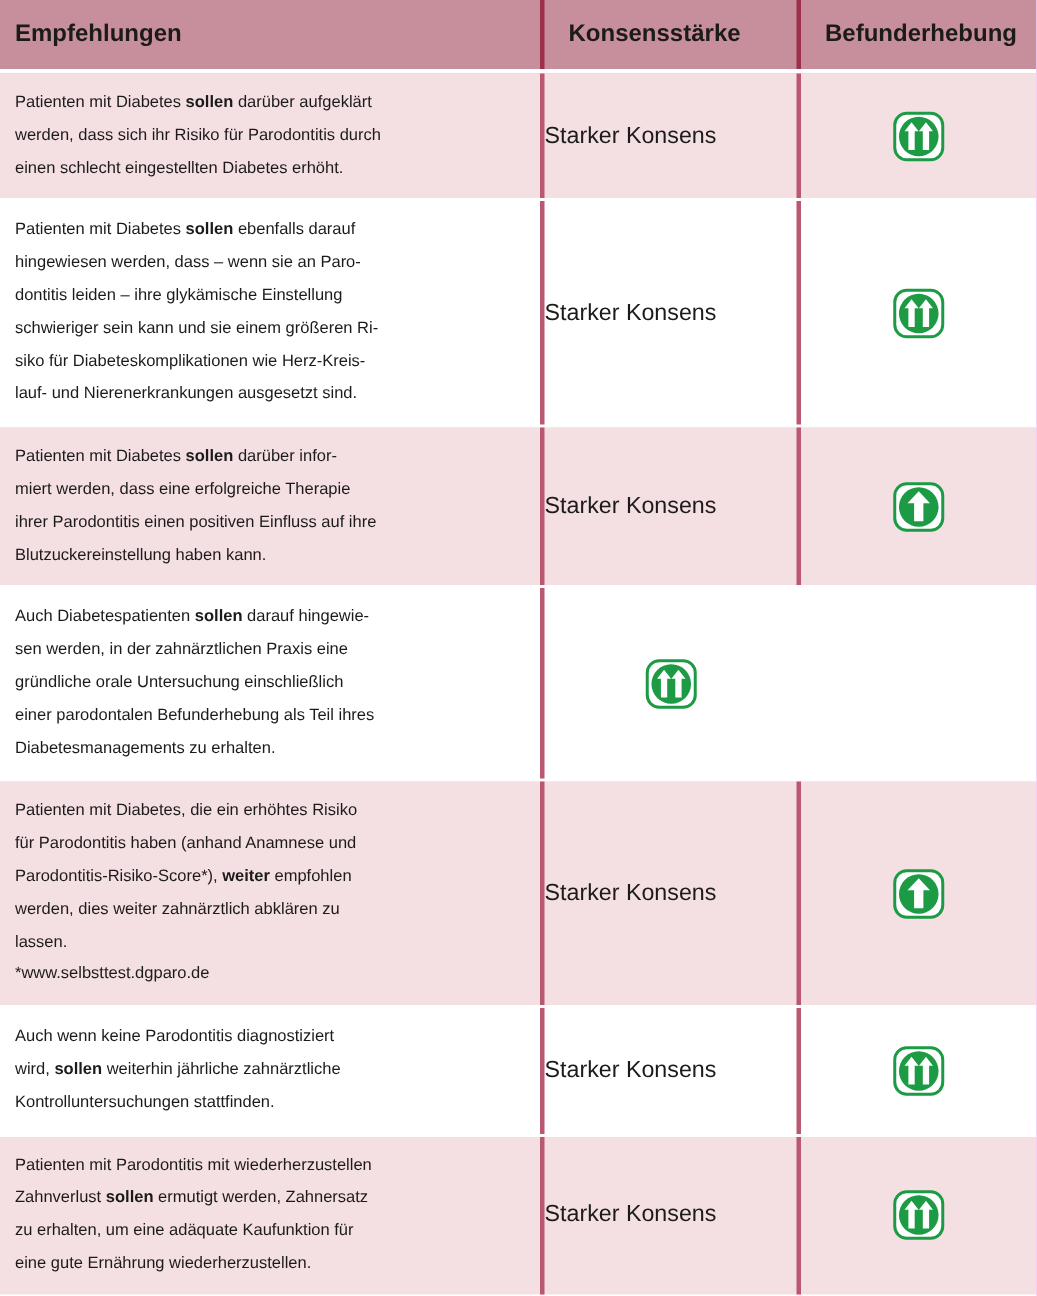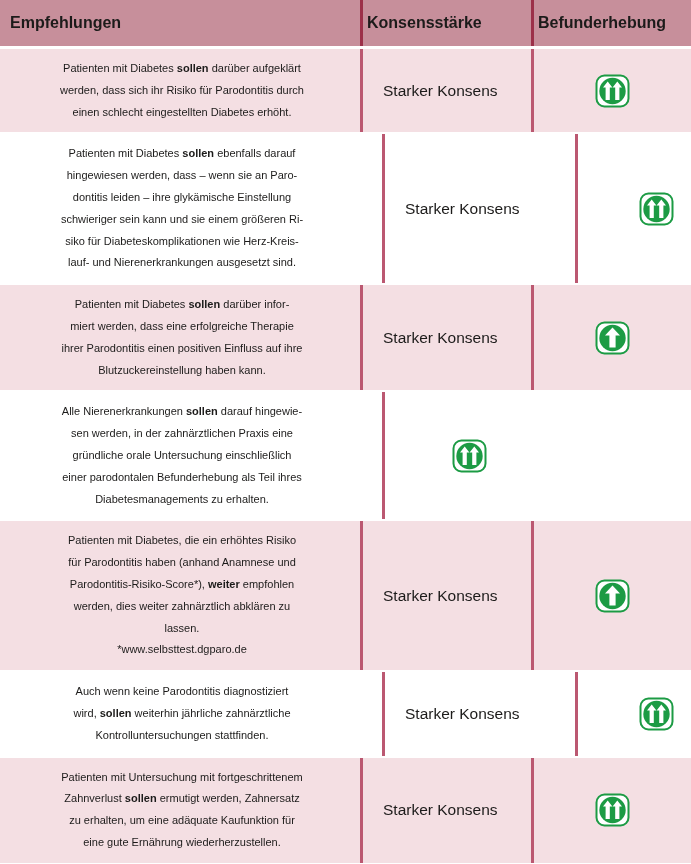--- a/index.html
+++ b/index.html
@@ -6,45 +6,45 @@
     --header-bg:#c78f9b;
     --pink-row:#f4dfe3;
     --white-row:#ffffff;
     --divider:#bb5871;
     --header-divider:#9c3049;
     --green:#1c9b44;
     --text:#1c1b1a;
   }
   *{margin:0;padding:0;box-sizing:border-box;}
   body{background:#fff;font-family:"Liberation Sans",sans-serif;color:var(--text);}
-  .page{width:691px;height:864px;overflow:hidden;background:#f0abfc;text-align:center;}
+  .page{width:691px;height:864px;overflow:hidden;background:#f0abfc;}
 
   .row,.header-row{
     display:grid;
     grid-template-columns:360px 171px 160px;
     border-bottom:2px solid #fff;
   }
   .header-row{
     background:var(--header-bg);
     height:49px;
     border-bottom:3px solid #fff;
   }
   .header-cell{
     display:flex;align-items:center;
     font-weight:bold;font-size:16px;
     padding-left:10px;
   }
-  .header-cell.c2,.header-cell.c3{border-left:3px solid var(--header-divider);padding-left:4px;}
+  .header-cell.c2,.header-cell.c3{border-left:3px solid var(--header-divider);padding-left:16px;}
 
   .row.pink{background:var(--pink-row);}
-  .row.white{background:var(--white-row);gap:22px;}
+  .row.white{background:var(--white-row);}
 
   .cell{min-height:100%;}
   .cell.c1{padding:9px 6px 9px 10px;}
-  .cell.c2{border-left:3px solid var(--divider);display:flex;align-items:center;padding-left:20px;}
+  .cell.c2{border-left:3px solid var(--divider);display:flex;align-items:center;padding-left:0;}
   .cell.c3{border-left:3px solid var(--divider);display:flex;align-items:center;justify-content:center;}
 
   .rec-text{
     font-size:11px;line-height:21.8px;
     white-space:pre-wrap;
   }
   .rec-text .b{font-weight:bold;}
   .konsens-text{font-size:15.5px;line-height:21.8px;}
 
   .grad-icon{width:35px;height:34px;display:block;}
@@ -120,21 +120,21 @@
       <span class="grad-icon"><svg width="35" height="34" viewBox="0 0 35 34" xmlns="http://www.w3.org/2000/svg">
               <rect x="1.5" y="1.5" width="32" height="31" rx="8" fill="#fff" stroke="#1c9b44" stroke-width="2"></rect>
               <circle cx="17.5" cy="17" r="13.2" fill="#1c9b44"></circle>
               <polygon points="17.5,6.5 25,14.5 20.6,14.5 20.6,26.5 14.4,26.5 14.4,14.5 10,14.5" fill="#fff"></polygon>
             </svg></span>
     </div>
   </div>
 
   <div class="row white">
     <div class="cell c1">
-      <p class="rec-text"><span>Alle Nierenerkrankungen </span><span class="b">sollen</span><span> darauf hingewie-
+      <p class="rec-text"><span>Auch Diabetespatienten </span><span class="b">sollen</span><span> darauf hingewie-
 sen werden, in der zahnärztlichen Praxis eine
 gründliche orale Untersuchung einschließlich
 einer parodontalen Befunderhebung als Teil ihres
 Diabetesmanagements zu erhalten.</span></p>
     </div>
     <div class="cell c3">
       <span class="grad-icon"><svg width="35" height="34" viewBox="0 0 35 34" xmlns="http://www.w3.org/2000/svg">
               <rect x="1.5" y="1.5" width="32" height="31" rx="8" fill="#fff" stroke="#1c9b44" stroke-width="2"></rect>
               <circle cx="17.5" cy="17" r="13.2" fill="#1c9b44"></circle>
               <polygon points="12.7,7.5 17.4,13.5 14.799999999999999,13.5 14.799999999999999,26 10.6,26 10.6,13.5 7.999999999999999,13.5" fill="#fff"></polygon>
@@ -178,21 +178,21 @@
               <rect x="1.5" y="1.5" width="32" height="31" rx="8" fill="#fff" stroke="#1c9b44" stroke-width="2"></rect>
               <circle cx="17.5" cy="17" r="13.2" fill="#1c9b44"></circle>
               <polygon points="12.7,7.5 17.4,13.5 14.799999999999999,13.5 14.799999999999999,26 10.6,26 10.6,13.5 7.999999999999999,13.5" fill="#fff"></polygon>
               <polygon points="22.3,7.5 27,13.5 24.400000000000002,13.5 24.400000000000002,26 20.2,26 20.2,13.5 17.6,13.5" fill="#fff"></polygon>
             </svg></span>
     </div>
   </div>
 
   <div class="row pink">
     <div class="cell c1">
-      <p class="rec-text"><span>Patienten mit Untersuchung mit fortgeschrittenem
+      <p class="rec-text"><span>Patienten mit Parodontitis mit wiederherzustellen
 Zahnverlust </span><span class="b">sollen</span><span> ermutigt werden, Zahnersatz
 zu erhalten, um eine adäquate Kaufunktion für
 eine gute Ernährung wiederherzustellen.</span></p>
     </div>
     <div class="cell c2">
       <span class="konsens-text">Starker Konsens</span>
     </div>
     <div class="cell c3">
       <span class="grad-icon"><svg width="35" height="34" viewBox="0 0 35 34" xmlns="http://www.w3.org/2000/svg">
               <rect x="1.5" y="1.5" width="32" height="31" rx="8" fill="#fff" stroke="#1c9b44" stroke-width="2"></rect>

